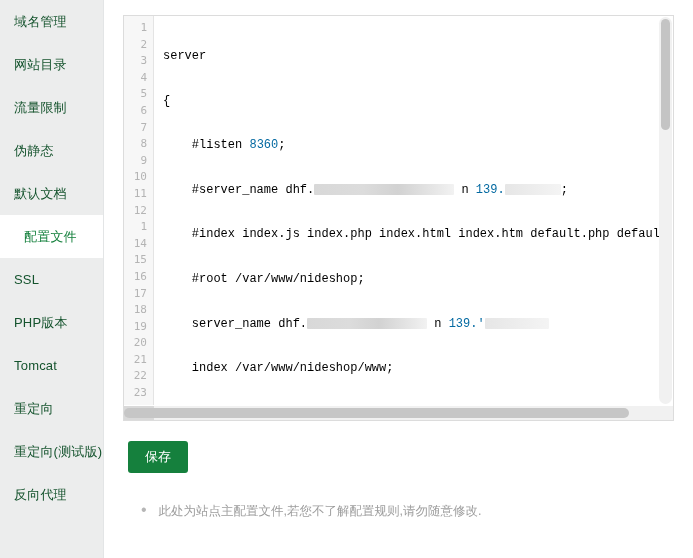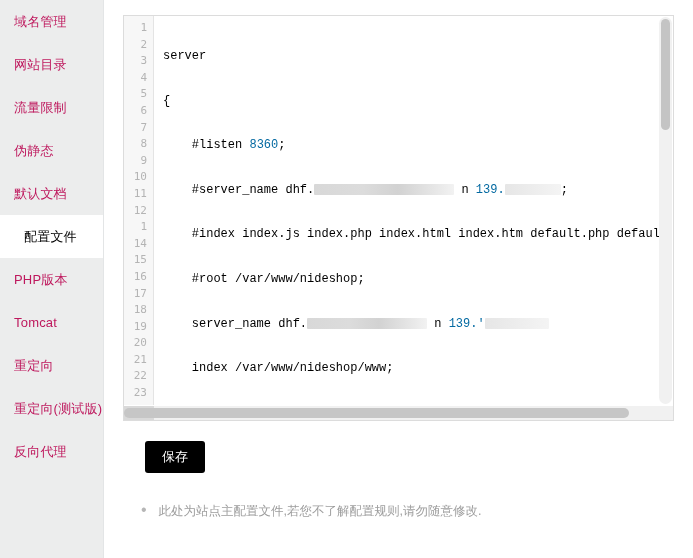--- a/index.html
+++ b/index.html
@@ -29,30 +29,30 @@
     background: #eceded;
     border-right: 1px solid #e3e5e6;
     padding-top: 0px;
     box-sizing: border-box;
   }
   .side-item {
     height: 43px;
     line-height: 43px;
     padding-left: 14px;
     font-size: 13px;
-    color: #be185d;
+    color: #14532d;
     background: #eceded;
     cursor: pointer;
     white-space: nowrap;
     box-sizing: border-box;
     letter-spacing: .2px;
   }
   .side-item.active {
     background: #ffffff;
-    color: #000000;
+    color: #15803d;
     padding-left: 24px;
   }
 
   
   .main {
     flex: 1;
     position: relative;
     background: #ffffff;
     padding: 15px 8px 0 19px;
     box-sizing: border-box;
@@ -169,30 +169,29 @@
     background: #d9d9d9;
   }
 
   
   .save-row {
     margin-top: 20px;
     margin-left: 5px;
   }
   .btn-save {
     display: inline-block;
-    background: #000000;
+    background: #15803d;
     color: #ffffff;
     border: none;
     border-radius: 3px;
     font-size: 13px;
     font-family: "Liberation Sans", sans-serif;
     padding: 8px 17px;
     cursor: pointer;
     line-height: 1.2;
-    margin-left: 17px;
   }
 
   
   .note {
     margin-top: 30px;
     margin-left: 18px;
     display: flex;
     align-items: flex-start;
     color: #9d9d9d;
     font-size: 12.5px;
@@ -223,20 +222,23 @@
       <span>流量限制</span>
     </div>
     <div class="side-item">
       <span>伪静态</span>
     </div>
     <div class="side-item">
       <span>默认文档</span>
     </div>
     <div class="side-item active">
       <span>配置文件</span>
+    </div>
+    <div class="side-item">
+      <span>SSL</span>
     </div>
     <div class="side-item">
       <span>PHP版本</span>
     </div>
     <div class="side-item">
       <span>Tomcat</span>
     </div>
     <div class="side-item">
       <span>重定向</span>
     </div>

